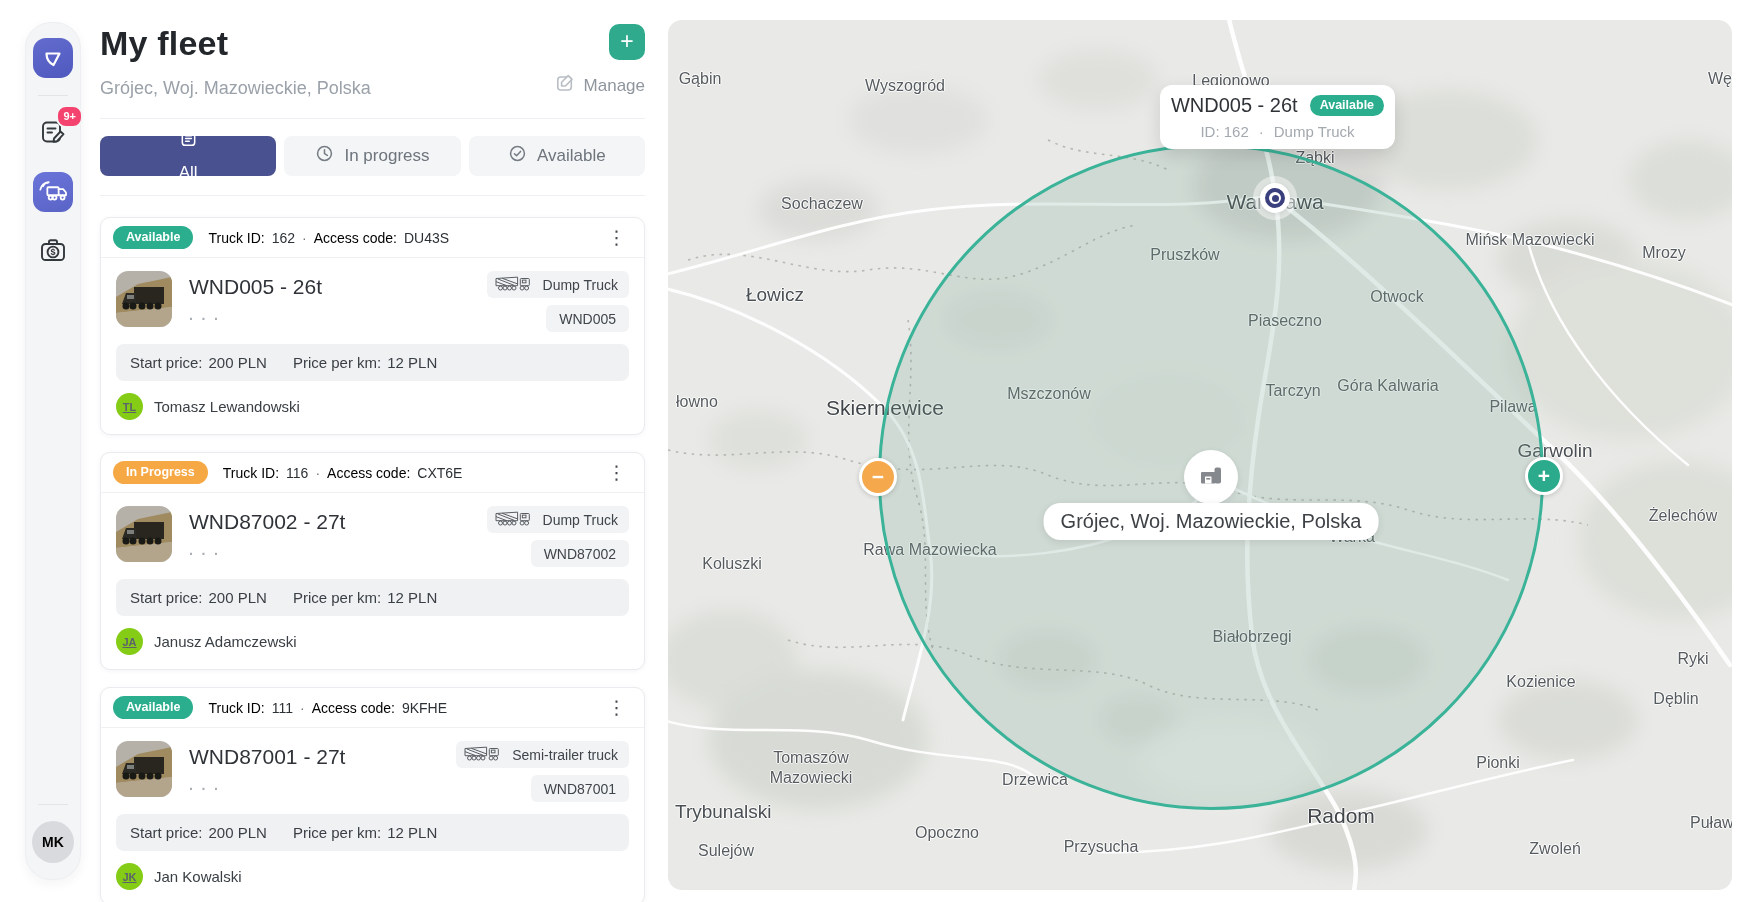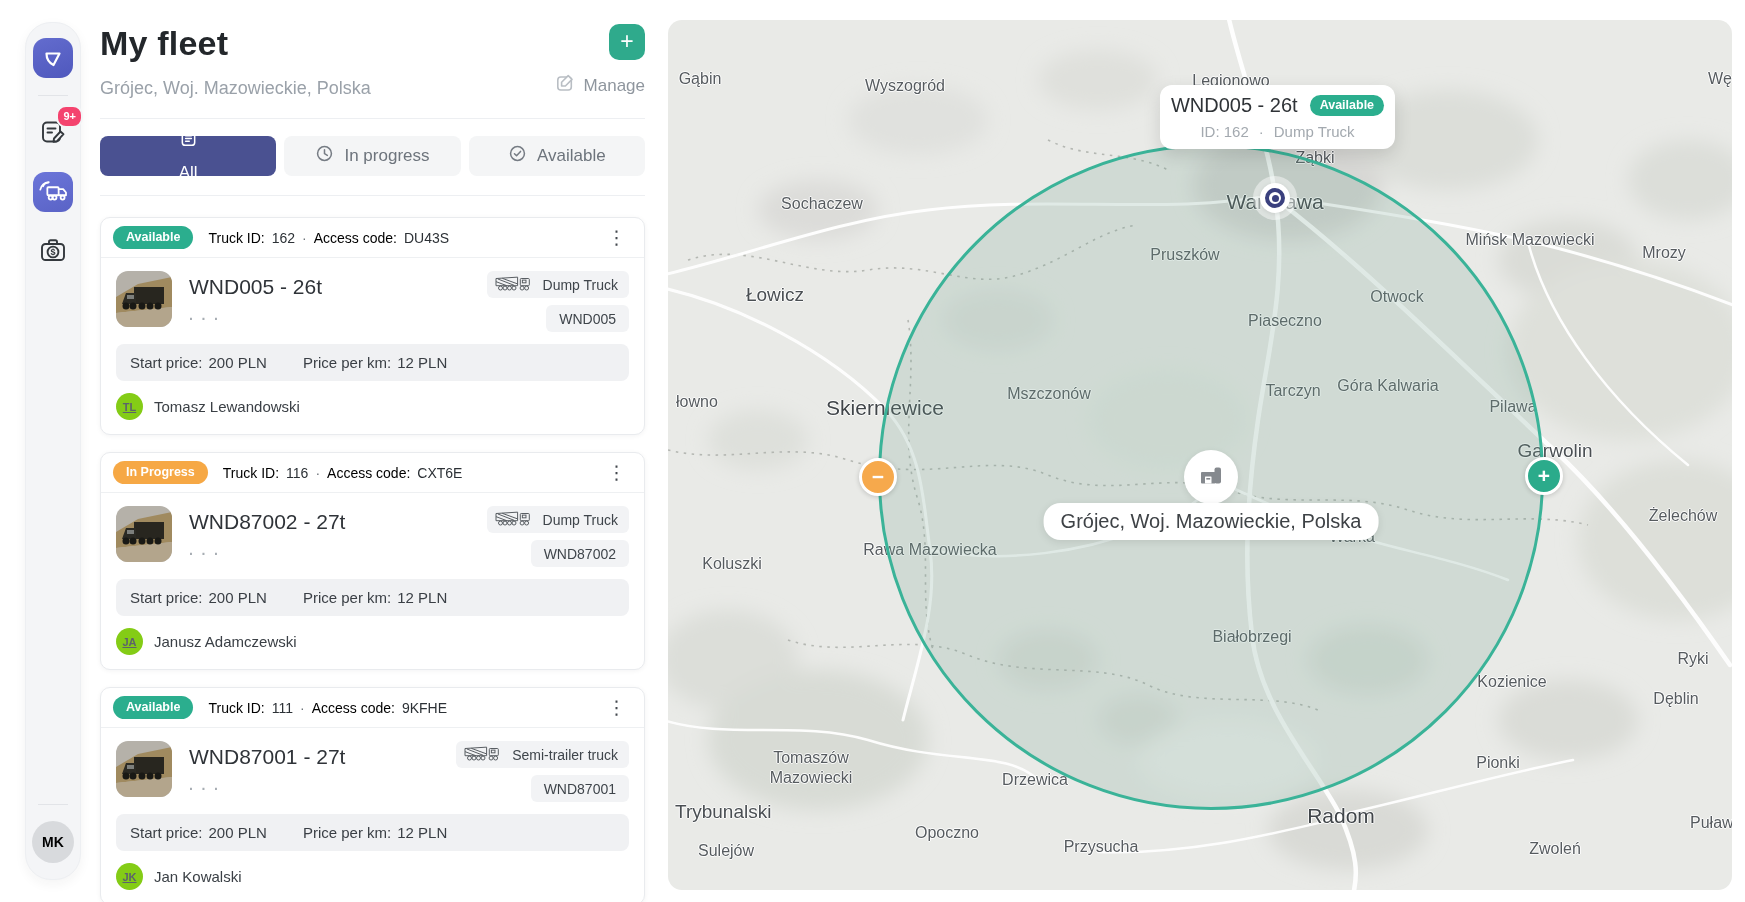--- a/index.html
+++ b/index.html
@@ -91,21 +91,21 @@
   .type-pill{
     background:#f2f3f5;border-radius:6px;height:27px;display:flex;align-items:center;
     gap:9px;padding:0 11px 0 7px;font-size:14px;color:#3f454b;
   }
   .plate-pill{
     background:#f2f3f5;border-radius:6px;height:27px;display:flex;align-items:center;
     padding:0 13px;font-size:14px;color:#3f454b;font-weight:500;
   }
   .price-strip{
     margin:2px 15px 0;background:#f0f1f3;border-radius:8px;height:37px;
-    display:flex;align-items:center;padding:0 14px;gap:36px;font-size:15px;color:#3a3f45;
+    display:flex;align-items:center;padding:0 14px;gap:26px;font-size:15px;color:#3a3f45;
   }
   .price-strip .p-item{display:flex;gap:6px;}
   .driver-row{display:flex;align-items:center;gap:11px;padding:12px 15px 14px;}
   .dr-avatar{
     width:27px;height:27px;border-radius:50%;background:#84cc16;color:#5c636b;
     font-size:11px;font-weight:bold;display:flex;align-items:center;justify-content:center;text-decoration:underline;
   }
   .dr-name{font-size:15px;color:#3b4046;font-weight:500;}
 
   
@@ -565,21 +565,21 @@
       <span class="city m" style="left: 845px; top: 387px;">Pilawa</span>
       <span class="city m left" style="left: 8px; top: 382px;">łowno</span>
       <span class="city xl" style="left: 217px; top: 388px;">Skierniewice</span>
       <span class="city l" style="left: 887px; top: 431px;">Garwolin</span>
       <span class="city m" style="left: 1015px; top: 496px;">Żelechów</span>
       <span class="city m" style="left: 262px; top: 530px;">Rawa Mazowiecka</span>
       <span class="city m" style="left: 684px; top: 517px;">Warka</span>
       <span class="city m" style="left: 64px; top: 544px;">Koluszki</span>
       <span class="city m" style="left: 584px; top: 617px;">Białobrzegi</span>
       <span class="city m" style="left: 1025px; top: 639px;">Ryki</span>
-      <span class="city m" style="left: 844px; top: 662px;">Kozienice</span>
+      <span class="city m" style="left: 873px; top: 662px;">Kozienice</span>
       <span class="city m" style="left: 1008px; top: 679px;">Dęblin</span>
       <span class="city m" style="left: 143px; top: 748px;">Tomaszów
 Mazowiecki</span>
       <span class="city m" style="left: 796px; top: 743px; margin-left: 34px;">Pionki</span>
       <span class="city m" style="left: 367px; top: 760px;">Drzewica</span>
       <span class="city xl" style="left: 673px; top: 796px;">Radom</span>
       <span class="city m left" style="left: 1022px; top: 803px;">Puławy</span>
       <span class="city l left" style="left: 7px; top: 792px;">Trybunalski</span>
       <span class="city m" style="left: 279px; top: 813px;">Opoczno</span>
       <span class="city m" style="left: 433px; top: 827px;">Przysucha</span>

